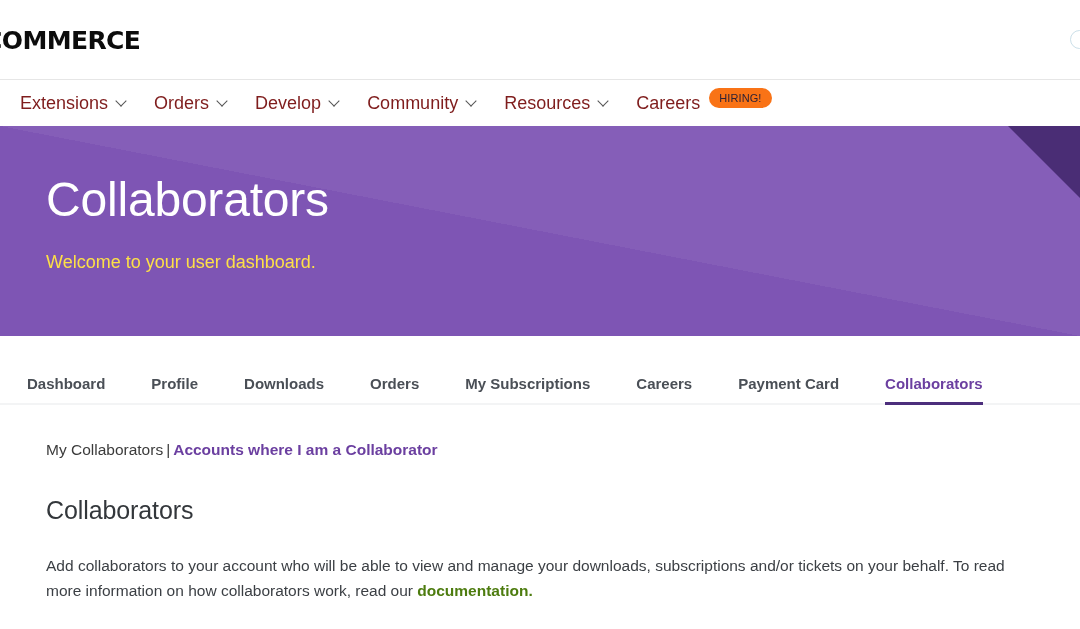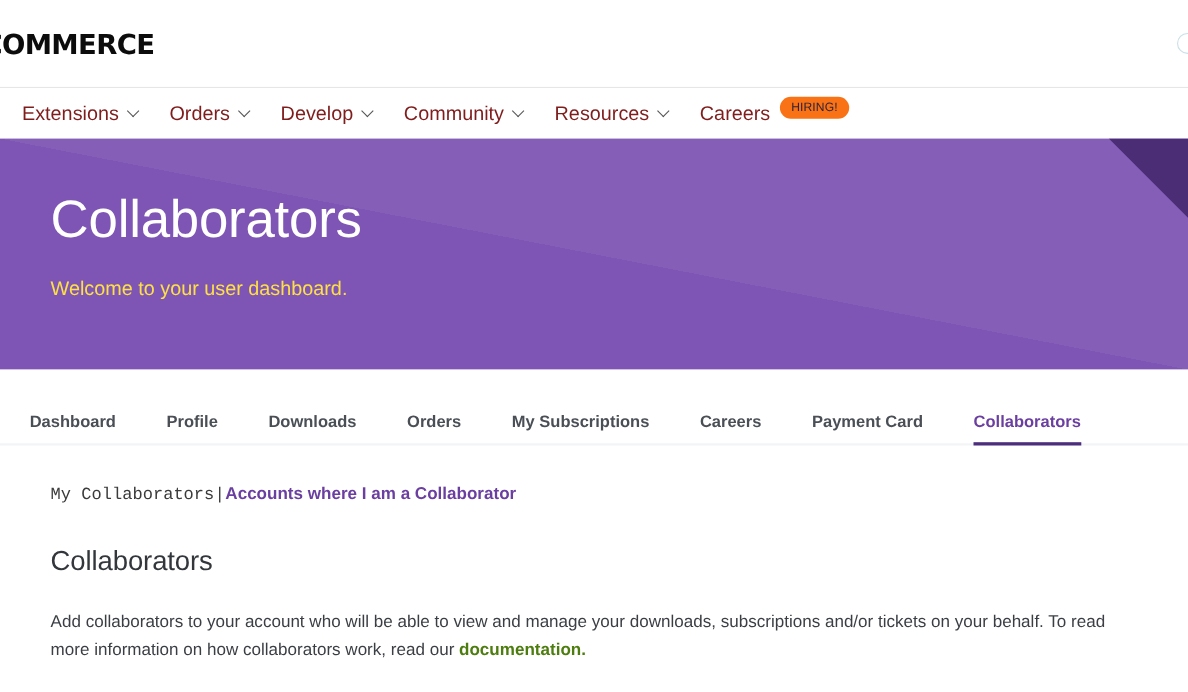--- a/index.html
+++ b/index.html
@@ -182,21 +182,21 @@
   .content {
     padding: 36px 46px 0 46px;
     background: #ffffff;
   }
   .sub-nav {
     font-size: 15.5px;
     color: #3b3b3b;
     margin-bottom: 37px;
     white-space: nowrap;
   }
-  .sub-nav .plain { color: #3b3b3b; font-family: Liberation Mono, monospace; }
+  .sub-nav .plain { color: #3b3b3b; }
   .sub-nav .sep { color: #3b3b3b; padding: 0 3px; }
   .sub-nav .link {
     color: #6b3fa0;
     font-weight: bold;
     cursor: pointer;
     text-decoration: none;
     margin-top: 35px;
   }
   .section-title {
     font-size: 25px;

